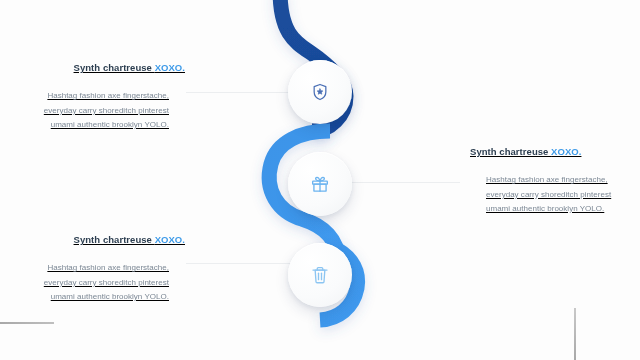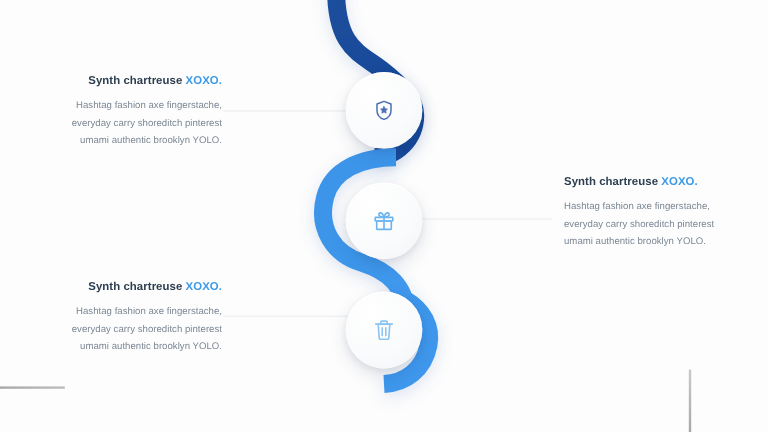--- a/index.html
+++ b/index.html
@@ -71,39 +71,40 @@
     align-items: center;
     justify-content: center;
     z-index: 6;
   }
   .node svg { display:block; }
 
   
   .block {
     position: absolute;
     width: 185px;
+    text-decoration: underline;
   }
   .block.left  { text-align: right; }
   .block.right { text-align: left; }
 
   .block-title {
     font-size: 9.5px;
     font-weight: bold;
     color: #2c3e50;
     letter-spacing: 0.05px;
     margin: 0 0 8px 0;
     line-height: 1.2;
   }
   .block-title .accent { color: #3d9ae8; }
 
   .block-body {
     font-size: 8px;
     color: #7b8794;
     line-height: 1.78;
-    margin: 0;
+    margin: 16px;
     letter-spacing: 0.02px;
   }
 </style>
 </head>
 <body>
 
 <div id="stage">
 
   <svg id="ribbon" viewBox="0 0 640 360">
     <defs>

